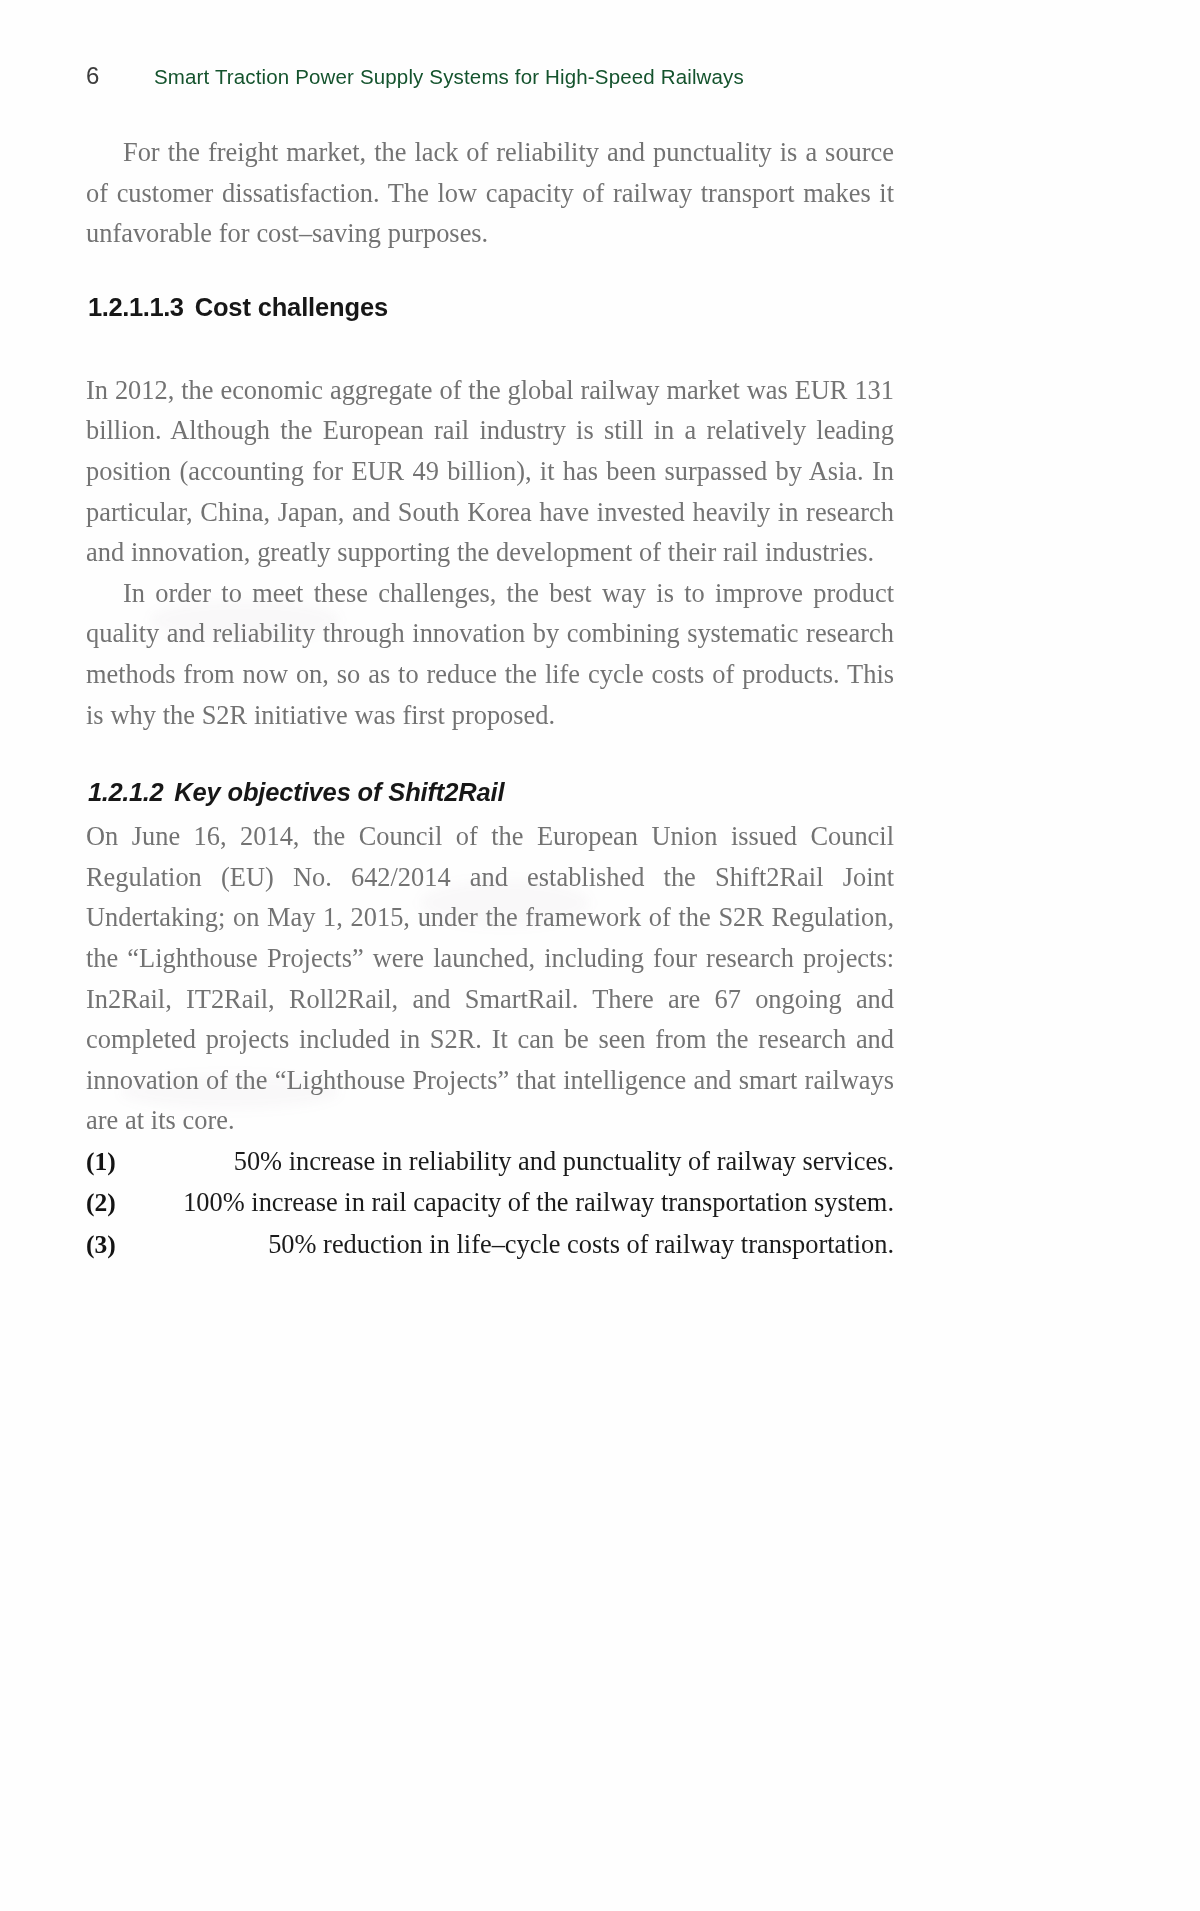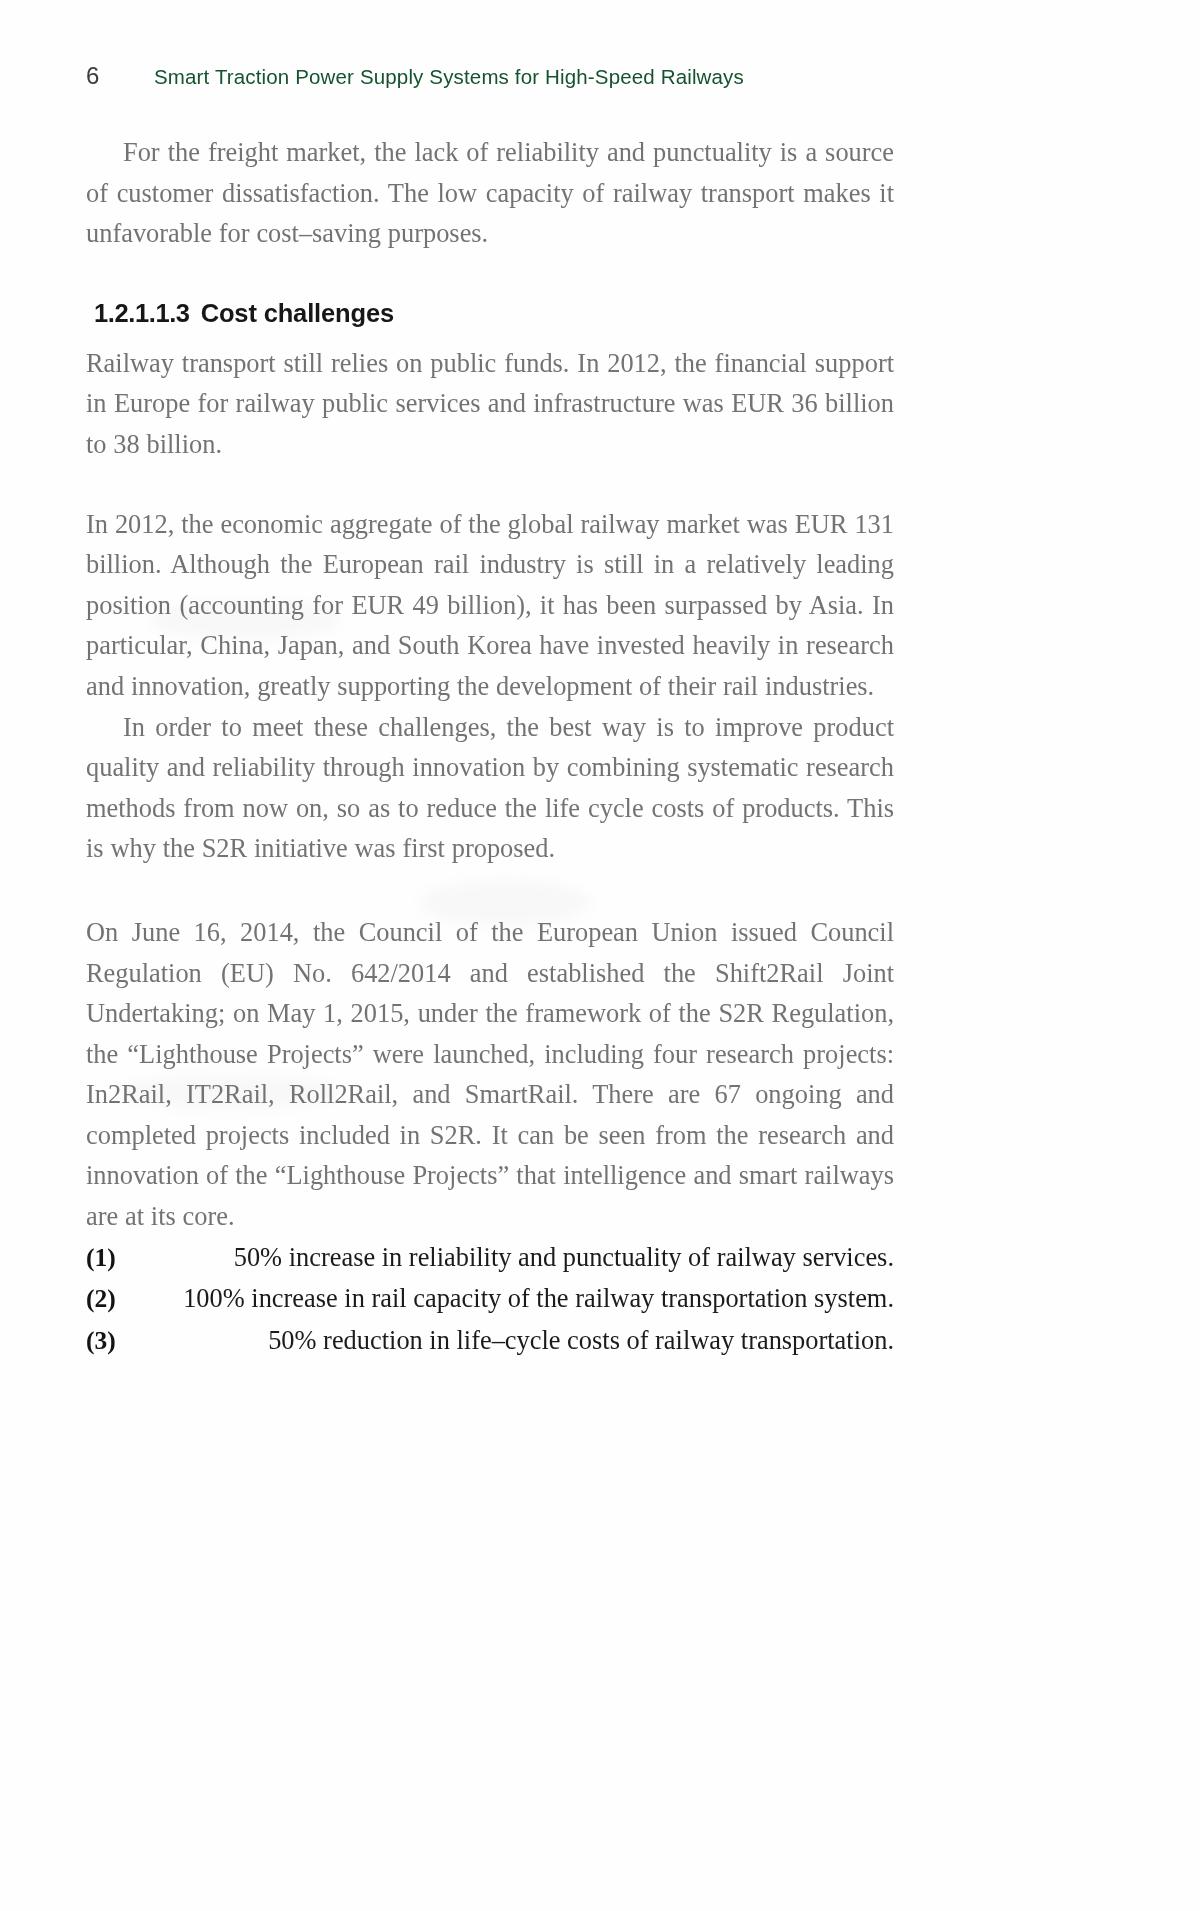--- a/index.html
+++ b/index.html
@@ -71,21 +71,21 @@
   }
   p.body.indent {
     text-indent: 37px;
   }
   p.body.noindent {
     text-indent: 0;
   }
 
   
   h3.sec {
-    margin: 8px;
+    margin: 2px;
     font-family: "Liberation Sans", "DejaVu Sans", sans-serif;
     font-weight: bold;
     font-size: 25.5px;
     line-height: 34px;
     color: #171717;
     letter-spacing: -0.15px;
   }
   h3.sec .num {
     letter-spacing: -0.4px;
   }
@@ -154,34 +154,36 @@
     <p class="body indent">For the freight market, the lack of reliability and punctuality is a source of customer dissatisfaction. The low capacity of railway transport makes it unfavorable for cost–saving purposes.</p>
 
     <div class="sp-before-head"></div>
 
     <h3 class="sec">
       <span class="num">1.2.1.1.3</span><span class="gap"></span><span>Cost challenges</span>
     </h3>
 
     <div class="sp-after-head"></div>
 
-    <p class="body noindent">Railway transport still relies on public funds. In 2012, the financial support in Europe for railway public services and infrastructure was EUR 36 billion to 38 billion.</p>
 
 
     <div class="sp-before-head"></div>
 
 
     <div class="sp-after-head"></div>
 
     <p class="body noindent">In 2012, the economic aggregate of the global railway market was EUR 131 billion. Although the European rail industry is still in a relatively leading position (accounting for EUR 49 billion), it has been surpassed by Asia. In particular, China, Japan, and South Korea have invested heavily in research and innovation, greatly supporting the development of their rail industries.</p>
 
     <p class="body indent">In order to meet these challenges, the best way is to improve product quality and reliability through innovation by combining systematic research methods from now on, so as to reduce the life cycle costs of products. This is why the S2R initiative was first proposed.</p>
 
     <div class="sp-before-head-ital"></div>
 
+    <h3 class="sec italic">
+      <span class="num">1.2.1.2</span><span class="gap"></span><span>Key objectives of Shift2Rail</span>
+    </h3>
 
     <div class="sp-after-head"></div>
 
     <p class="body noindent">On June 16, 2014, the Council of the European Union issued Council Regulation (EU) No. 642/2014 and established the Shift2Rail Joint Undertaking; on May 1, 2015, under the framework of the S2R Regulation, the “Lighthouse Projects” were launched, including four research projects: In2Rail, IT2Rail, Roll2Rail, and SmartRail. There are 67 ongoing and completed projects included in S2R. It can be seen from the research and innovation of the “Lighthouse Projects” that intelligence and smart railways are at its core.</p>
 
 
     <ol class="keylist">
       <li>
         <span class="marker">(1)</span>
         <span class="itemtext">50% increase in reliability and punctuality of railway services.</span>

